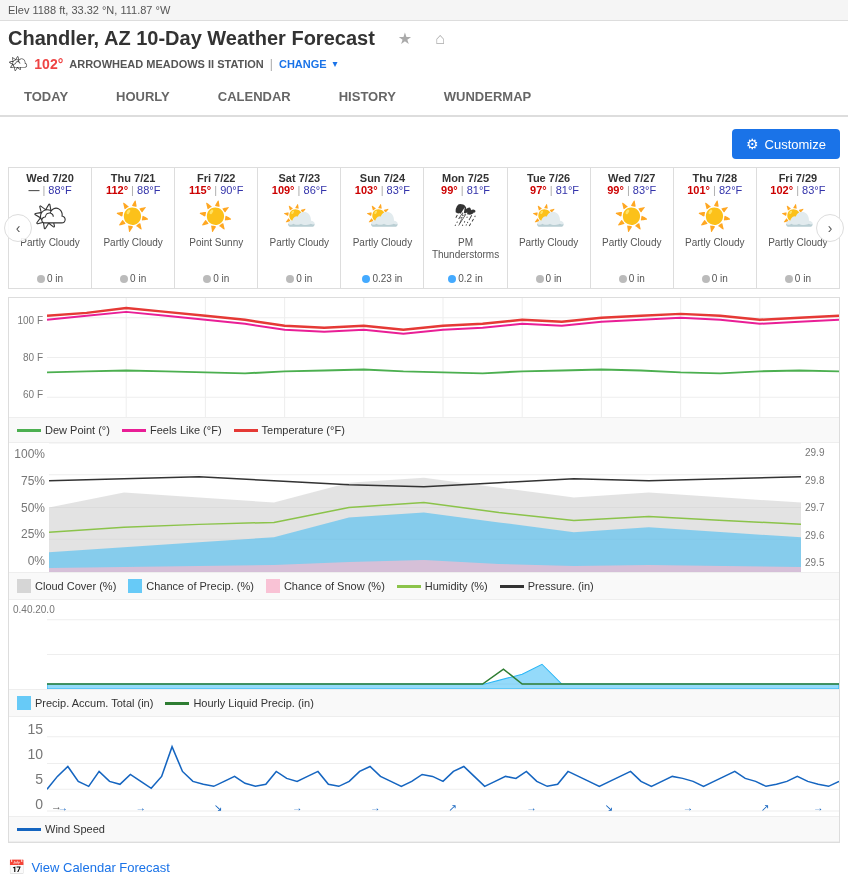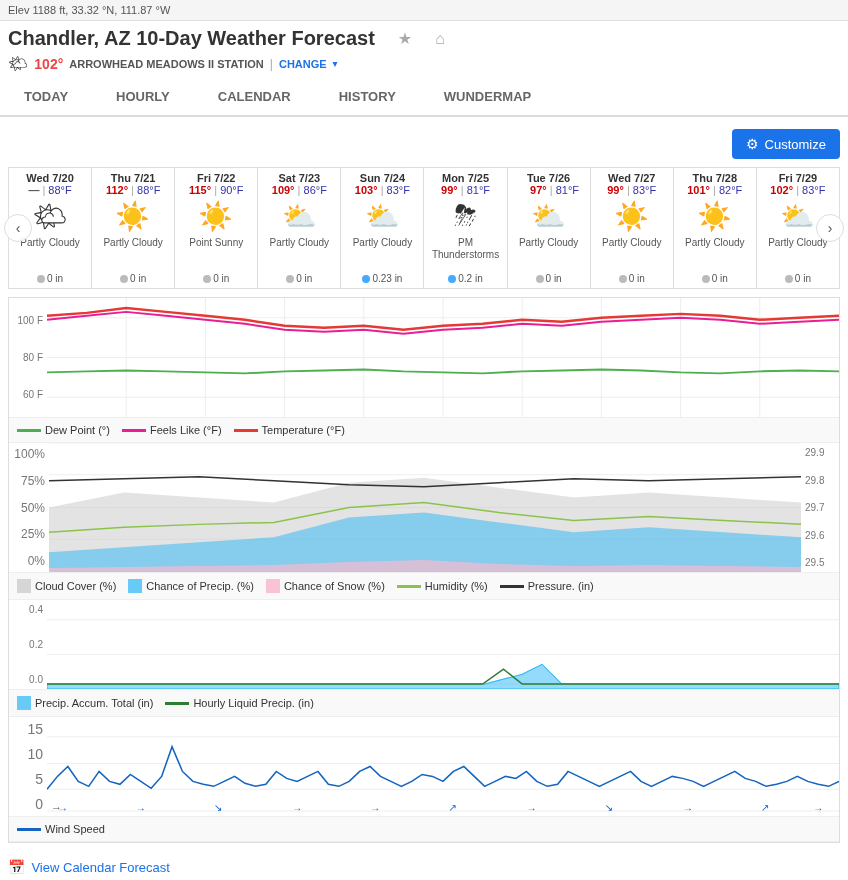--- a/index.html
+++ b/index.html
@@ -333,21 +333,21 @@
         <span style="display:inline-block;width:24px;height:3px;background:#8bc34a;vertical-align:middle;"></span>
         <span> Humidity (%)</span>
       </div>
       <div class="legend-item">
         <span style="display:inline-block;width:24px;height:3px;background:#333;vertical-align:middle;"></span>
         <span> Pressure. (in)</span>
       </div>
     </div>
 
     <div style="position:relative;height:90px;background:#fff;border-bottom:1px solid #eee;">
-      <div style="position:absolute;left:0;top:0;height:100%;width:38px;display:flex;flex-direction:column;justify-content:space-between;padding:4px 4px;font-size:10px;color:#777;text-align:right;">
+      <div style="position:absolute;left:0;top:0;height:100%;width:38px;display:flex;justify-content:space-between;padding:4px 4px;font-size:10px;color:#777;text-align:right;">
         <span>0.4</span>
         <span>0.2</span>
         <span>0.0</span>
       </div>
       <svg style="position:absolute;left:38px;right:0;top:0;bottom:0;width:calc(100% - 38px);height:100%;" viewBox="0 0 760 90" preserveAspectRatio="none">
         <line x1="0" y1="20" x2="760" y2="20" stroke="#eee" stroke-width="1"></line>
         <line x1="0" y1="55" x2="760" y2="55" stroke="#eee" stroke-width="1"></line>
         <line x1="0" y1="85" x2="760" y2="85" stroke="#eee" stroke-width="1"></line>
 
         <polygon fill="rgba(41,182,246,0.5)" stroke="#29b6f6" stroke-width="1" points="0,85 76,85 152,85 228,85 304,85 380,85 420,85 456,75 475,65 494,85 532,85 608,85 684,85 760,85 760,90 0,90"></polygon>

